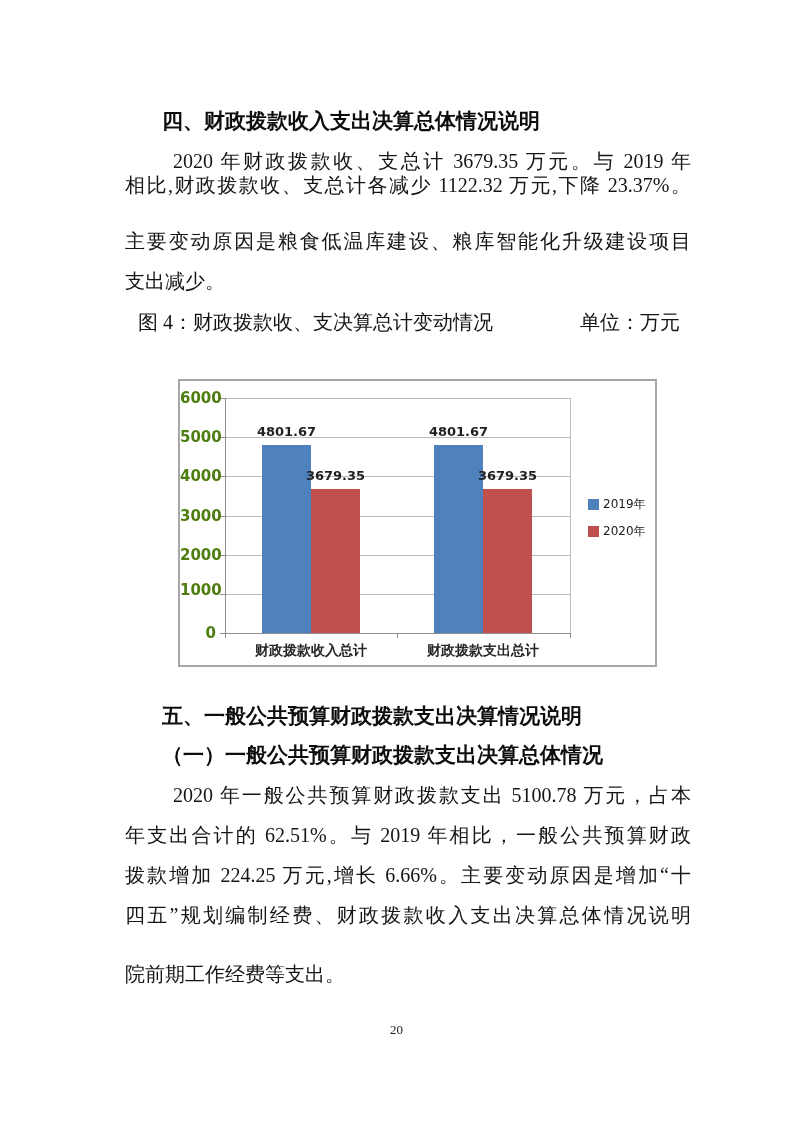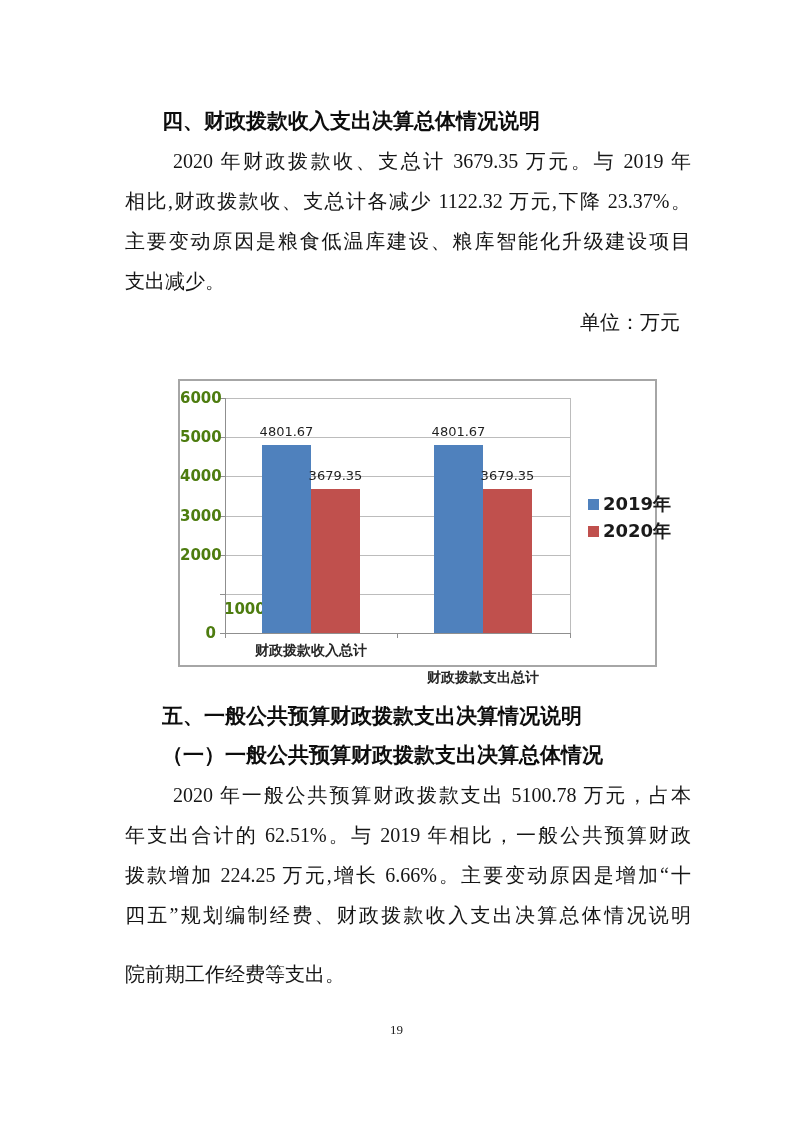--- a/index.html
+++ b/index.html
@@ -58,54 +58,55 @@
   .chart .vline    { position:absolute; width:1px; background:#8f8f8f; }
   .chart .vline.light { background:#bcbcbc; }
   .chart .hline    { position:absolute; height:1px; background:#8f8f8f; }
   .chart .ytick-label {
     position:absolute; width:36px; text-align:right;
     font-size:15px; font-weight:700; color:#4d7c0f; line-height:18px;
   }
   .chart .bar { position:absolute; }
   .chart .bar-label {
     position:absolute; text-align:center;
-    font-size:13px; font-weight:400; color:#1f1f1f; line-height:18px;
+    font-size:13px; font-weight:700; color:#1f1f1f; line-height:18px;
     white-space:nowrap;
   }
   .chart .xcat {
     position:absolute; text-align:center;
     font-size:14px; font-weight:700; color:#262626; line-height:18px;
     white-space:nowrap;
   }
   .chart .legend-swatch { position:absolute; width:11px; height:11px; }
   .chart .legend-label {
-    position:absolute; font-size:18px; font-weight:700; color:#1a1a1a;
+    position:absolute; font-size:12px; font-weight:400; color:#1a1a1a;
     line-height:18px; white-space:nowrap;
   }
 </style>
 </head>
 <body>
 
 <div class="heading" style="top:107px">四、财政拨款收入支出决算总体情况说明</div>
 
 <div class="tline just indent" style="top:148px">2020 年财政拨款收、支总计 3679.35 万元。与 2019 年</div>
-<div class="tline just" style="top:188px">相比,财政拨款收、支总计各减少 1122.32 万元,下降 23.37%。</div>
+<div class="tline just" style="top:172px">相比,财政拨款收、支总计各减少 1122.32 万元,下降 23.37%。</div>
 <div class="tline just" style="top:228px">主要变动原因是粮食低温库建设、粮库智能化升级建设项目</div>
 <div class="tline lastline" style="top:268px">支出减少。</div>
 
 <div class="caption">
+  <span class="cap-left">图 4：财政拨款收、支决算总计变动情况</span>
   <span class="cap-right">单位：万元</span>
 </div>
 
 <div class="chart">
     <div class="gridline" style="left: 40px; width: 5px; top: 252px; background: rgb(143, 143, 143);"></div>
     <div class="ytick-label" style="left: 0px; top: 243px;">0</div>
     <div class="gridline" style="left: 45px; width: 345px; top: 212.833px;"></div>
     <div class="gridline" style="left: 40px; width: 5px; top: 212.833px; background: rgb(143, 143, 143);"></div>
-    <div class="ytick-label" style="left: 0px; top: 219px; margin-left: 44px;">1000</div>
+    <div class="ytick-label" style="left: 0px; top: 200px;">1000</div>
     <div class="gridline" style="left: 45px; width: 345px; top: 173.667px;"></div>
     <div class="gridline" style="left: 40px; width: 5px; top: 173.667px; background: rgb(143, 143, 143);"></div>
     <div class="ytick-label" style="left: 0px; top: 164.667px;">2000</div>
     <div class="gridline" style="left: 45px; width: 345px; top: 134.5px;"></div>
     <div class="gridline" style="left: 40px; width: 5px; top: 134.5px; background: rgb(143, 143, 143);"></div>
     <div class="ytick-label" style="left: 0px; top: 125.5px;">3000</div>
     <div class="gridline" style="left: 45px; width: 345px; top: 95.3333px;"></div>
     <div class="gridline" style="left: 40px; width: 5px; top: 95.3333px; background: rgb(143, 143, 143);"></div>
     <div class="ytick-label" style="left: 0px; top: 86.3333px;">4000</div>
     <div class="gridline" style="left: 45px; width: 345px; top: 56.1667px;"></div>
@@ -122,29 +123,29 @@
     <div class="vline" style="left: 390px; top: 252px; height: 5px;"></div>
     <div class="bar" style="left: 82px; top: 63.9346px; width: 49px; height: 188.065px; background: rgb(79, 129, 189);"></div>
     <div class="bar-label" style="left: 69px; width: 75px; top: 41.9346px;">4801.67</div>
     <div class="bar" style="left: 131px; top: 107.892px; width: 49px; height: 144.108px; background: rgb(192, 80, 77);"></div>
     <div class="bar-label" style="left: 118px; width: 75px; top: 85.8921px;">3679.35</div>
     <div class="xcat" style="left: 41px; width: 180px; top: 260px;">财政拨款收入总计</div>
     <div class="bar" style="left: 254px; top: 63.9346px; width: 49px; height: 188.065px; background: rgb(79, 129, 189);"></div>
     <div class="bar-label" style="left: 241px; width: 75px; top: 41.9346px;">4801.67</div>
     <div class="bar" style="left: 303px; top: 107.892px; width: 49px; height: 144.108px; background: rgb(192, 80, 77);"></div>
     <div class="bar-label" style="left: 290px; width: 75px; top: 85.8921px;">3679.35</div>
-    <div class="xcat" style="left: 213px; width: 180px; top: 260px; margin-top: 27px;">财政拨款支出总计</div>
+    <div class="xcat" style="left: 213px; width: 180px; top: 260px;">财政拨款支出总计</div>
     <div class="legend-swatch" style="left: 408px; top: 118px; background: rgb(79, 129, 189);"></div>
     <div class="legend-label" style="left: 423px; top: 114px;">2019年</div>
     <div class="legend-swatch" style="left: 408px; top: 145px; background: rgb(192, 80, 77);"></div>
     <div class="legend-label" style="left: 423px; top: 141px;">2020年</div>
   </div>
 
 <div class="heading" style="top:702px">五、一般公共预算财政拨款支出决算情况说明</div>
 <div class="subheading" style="top:742px">（一）一般公共预算财政拨款支出决算总体情况</div>
 
 <div class="tline just indent" style="top:782px">2020 年一般公共预算财政拨款支出 5100.78 万元，占本</div>
 <div class="tline just" style="top:822px">年支出合计的 62.51%。与 2019 年相比，一般公共预算财政</div>
 <div class="tline just" style="top:862px">拨款增加 224.25 万元,增长 6.66%。主要变动原因是增加“十</div>
 <div class="tline just" style="top:902px">四五”规划编制经费、财政拨款收入支出决算总体情况说明</div>
 <div class="tline lastline" style="top:961px">院前期工作经费等支出。</div>
 
-<div class="pageno">19</div>
+<div class="pageno">20</div>
 
 </body></html>

